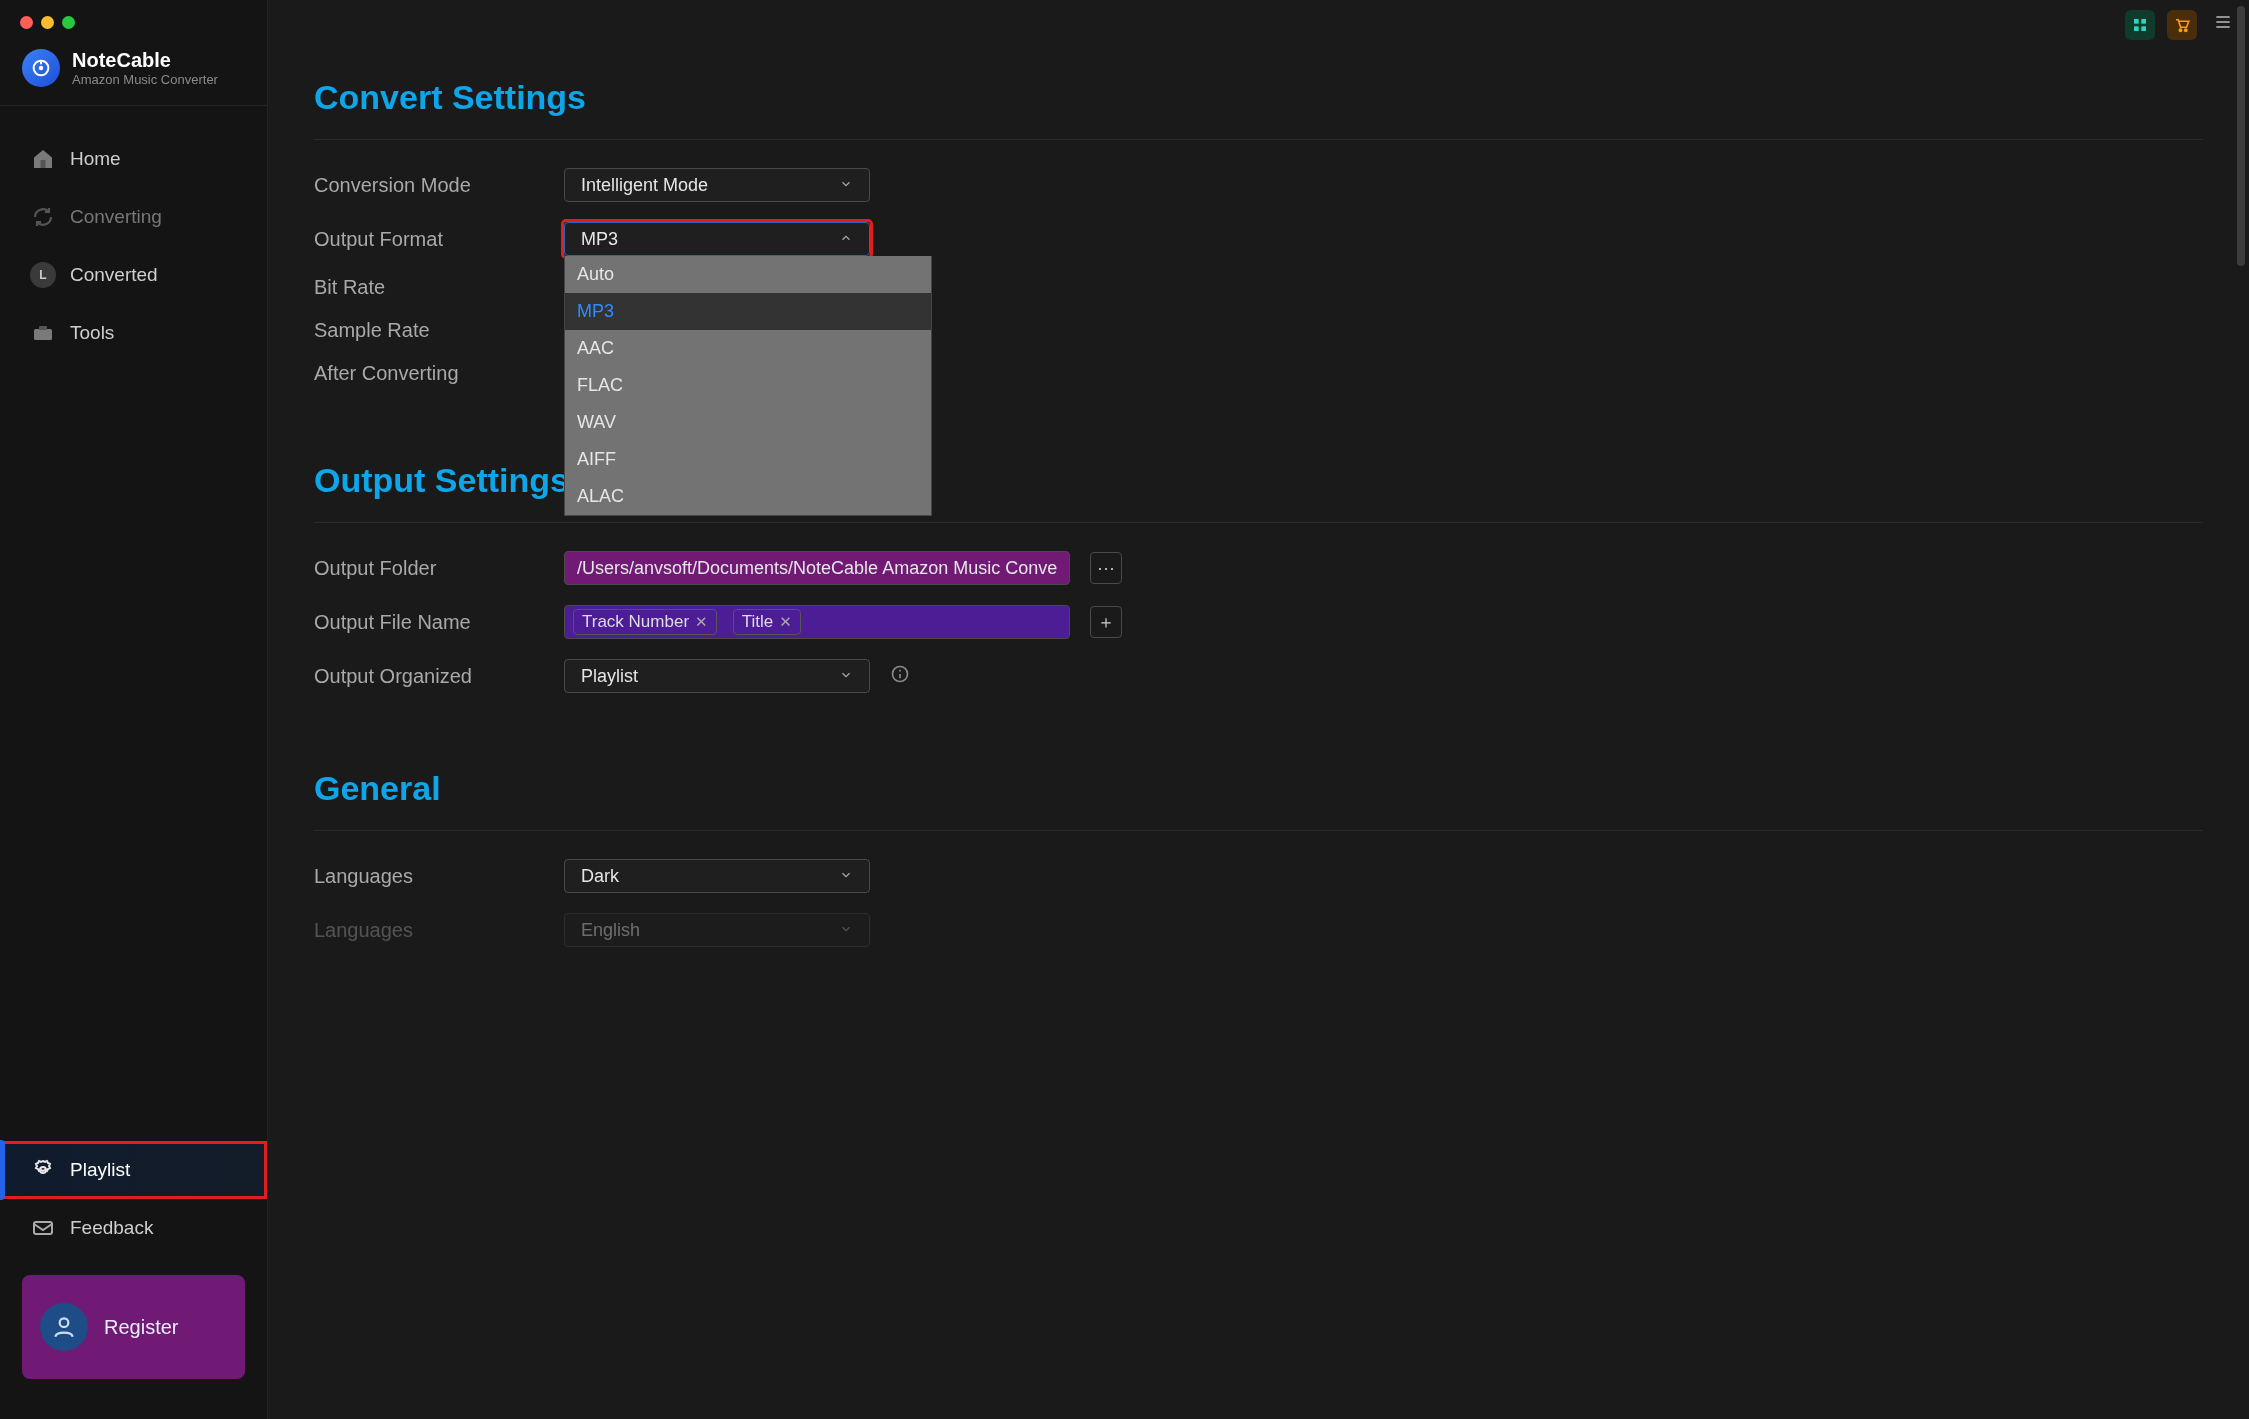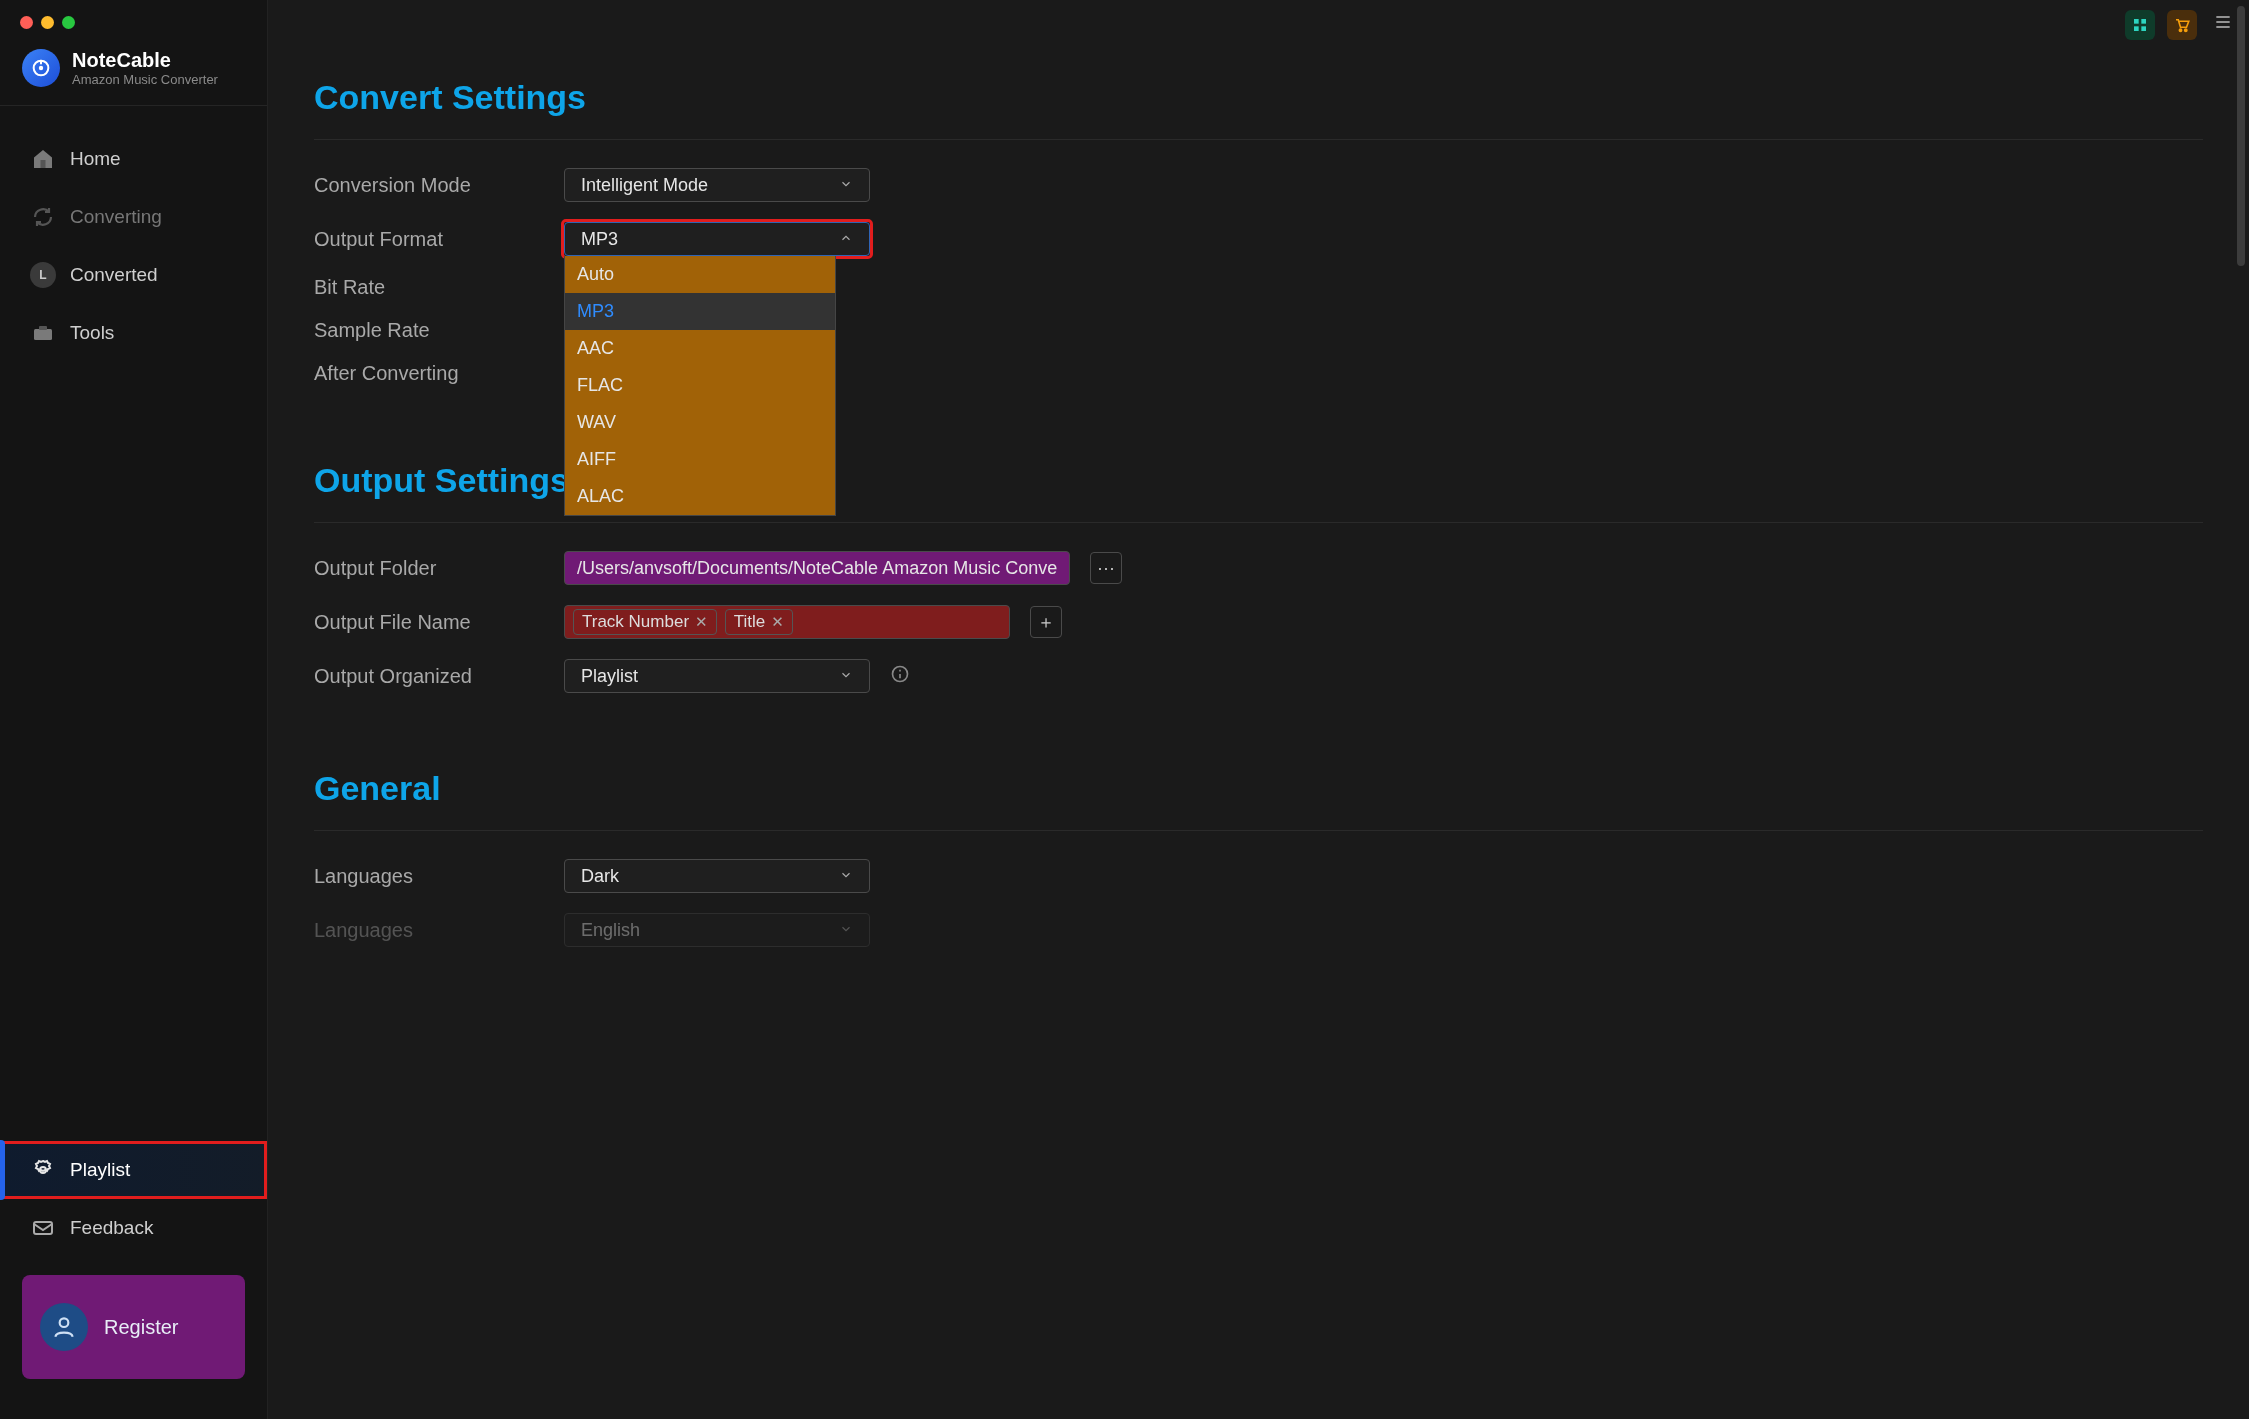--- a/index.html
+++ b/index.html
@@ -128,44 +128,44 @@
     border:1px solid #4a4a4a; border-radius:4px;
     background:#1f1f1f; color:#e6e6e6; font-size:18px;
     display:flex; align-items:center; justify-content:space-between;
     padding:0 16px; cursor:pointer;
   }
   .select .chev { color:#aaa; }
   .select.open { border-color:#2f64b5; }
   .select-wrap { position:relative; }
   .select-wrap.highlight-red { outline: 3px solid #e11d1d; outline-offset: 0; border-radius:2px;}
   .dropdown {
-    position:absolute; top: 34px; left:0; width:272px;
-    background:#a16207; border:1px solid #454545; border-top:none;
+    position:absolute; top: 34px; left:0; width:368px;
+    background:#737373; border:1px solid #454545; border-top:none;
     z-index: 10;
   }
   .dropdown .opt {
     padding:8px 12px; font-size:18px; color:#e6e6e6; cursor:pointer;
   }
   .dropdown .opt.selected { color:#2f8cff; background:#333; }
 
   .text-input {
     width: 506px; height:34px;
     border:1px solid #4a4a4a; border-radius:4px; background:#701a75;
     color:#e6e6e6; font-size:18px; padding:0 12px;
     white-space:nowrap; overflow:hidden; text-overflow:ellipsis;
     display:flex;align-items:center;
   }
   .icon-btn {
     width:32px;height:32px;border:1px solid #4a4a4a;border-radius:4px;
     display:flex;align-items:center;justify-content:center;
     color:#ccc; cursor:pointer; font-size:18px;
   }
   .tags-input{
-    width:446px;min-height:34px;border:1px solid #4a4a4a;border-radius:4px;background:#7f1d1d;
-    display:flex;align-items:center;gap:8px;padding:3px 8px;
+    width:506px;min-height:34px;border:1px solid #4a4a4a;border-radius:4px;background:#4c1d95;
+    display:flex;align-items:center;gap:16px;padding:3px 8px;
   }
   .tag{
     display:flex;align-items:center;gap:6px;
     border:1px solid #555;border-radius:4px;padding:2px 8px;
     color:#ddd;font-size:17px;
   }
   .tag .x{color:#aaa;cursor:pointer;font-size:15px;}
   .info-icon{color:#888;}
 
   .scrollbar{

